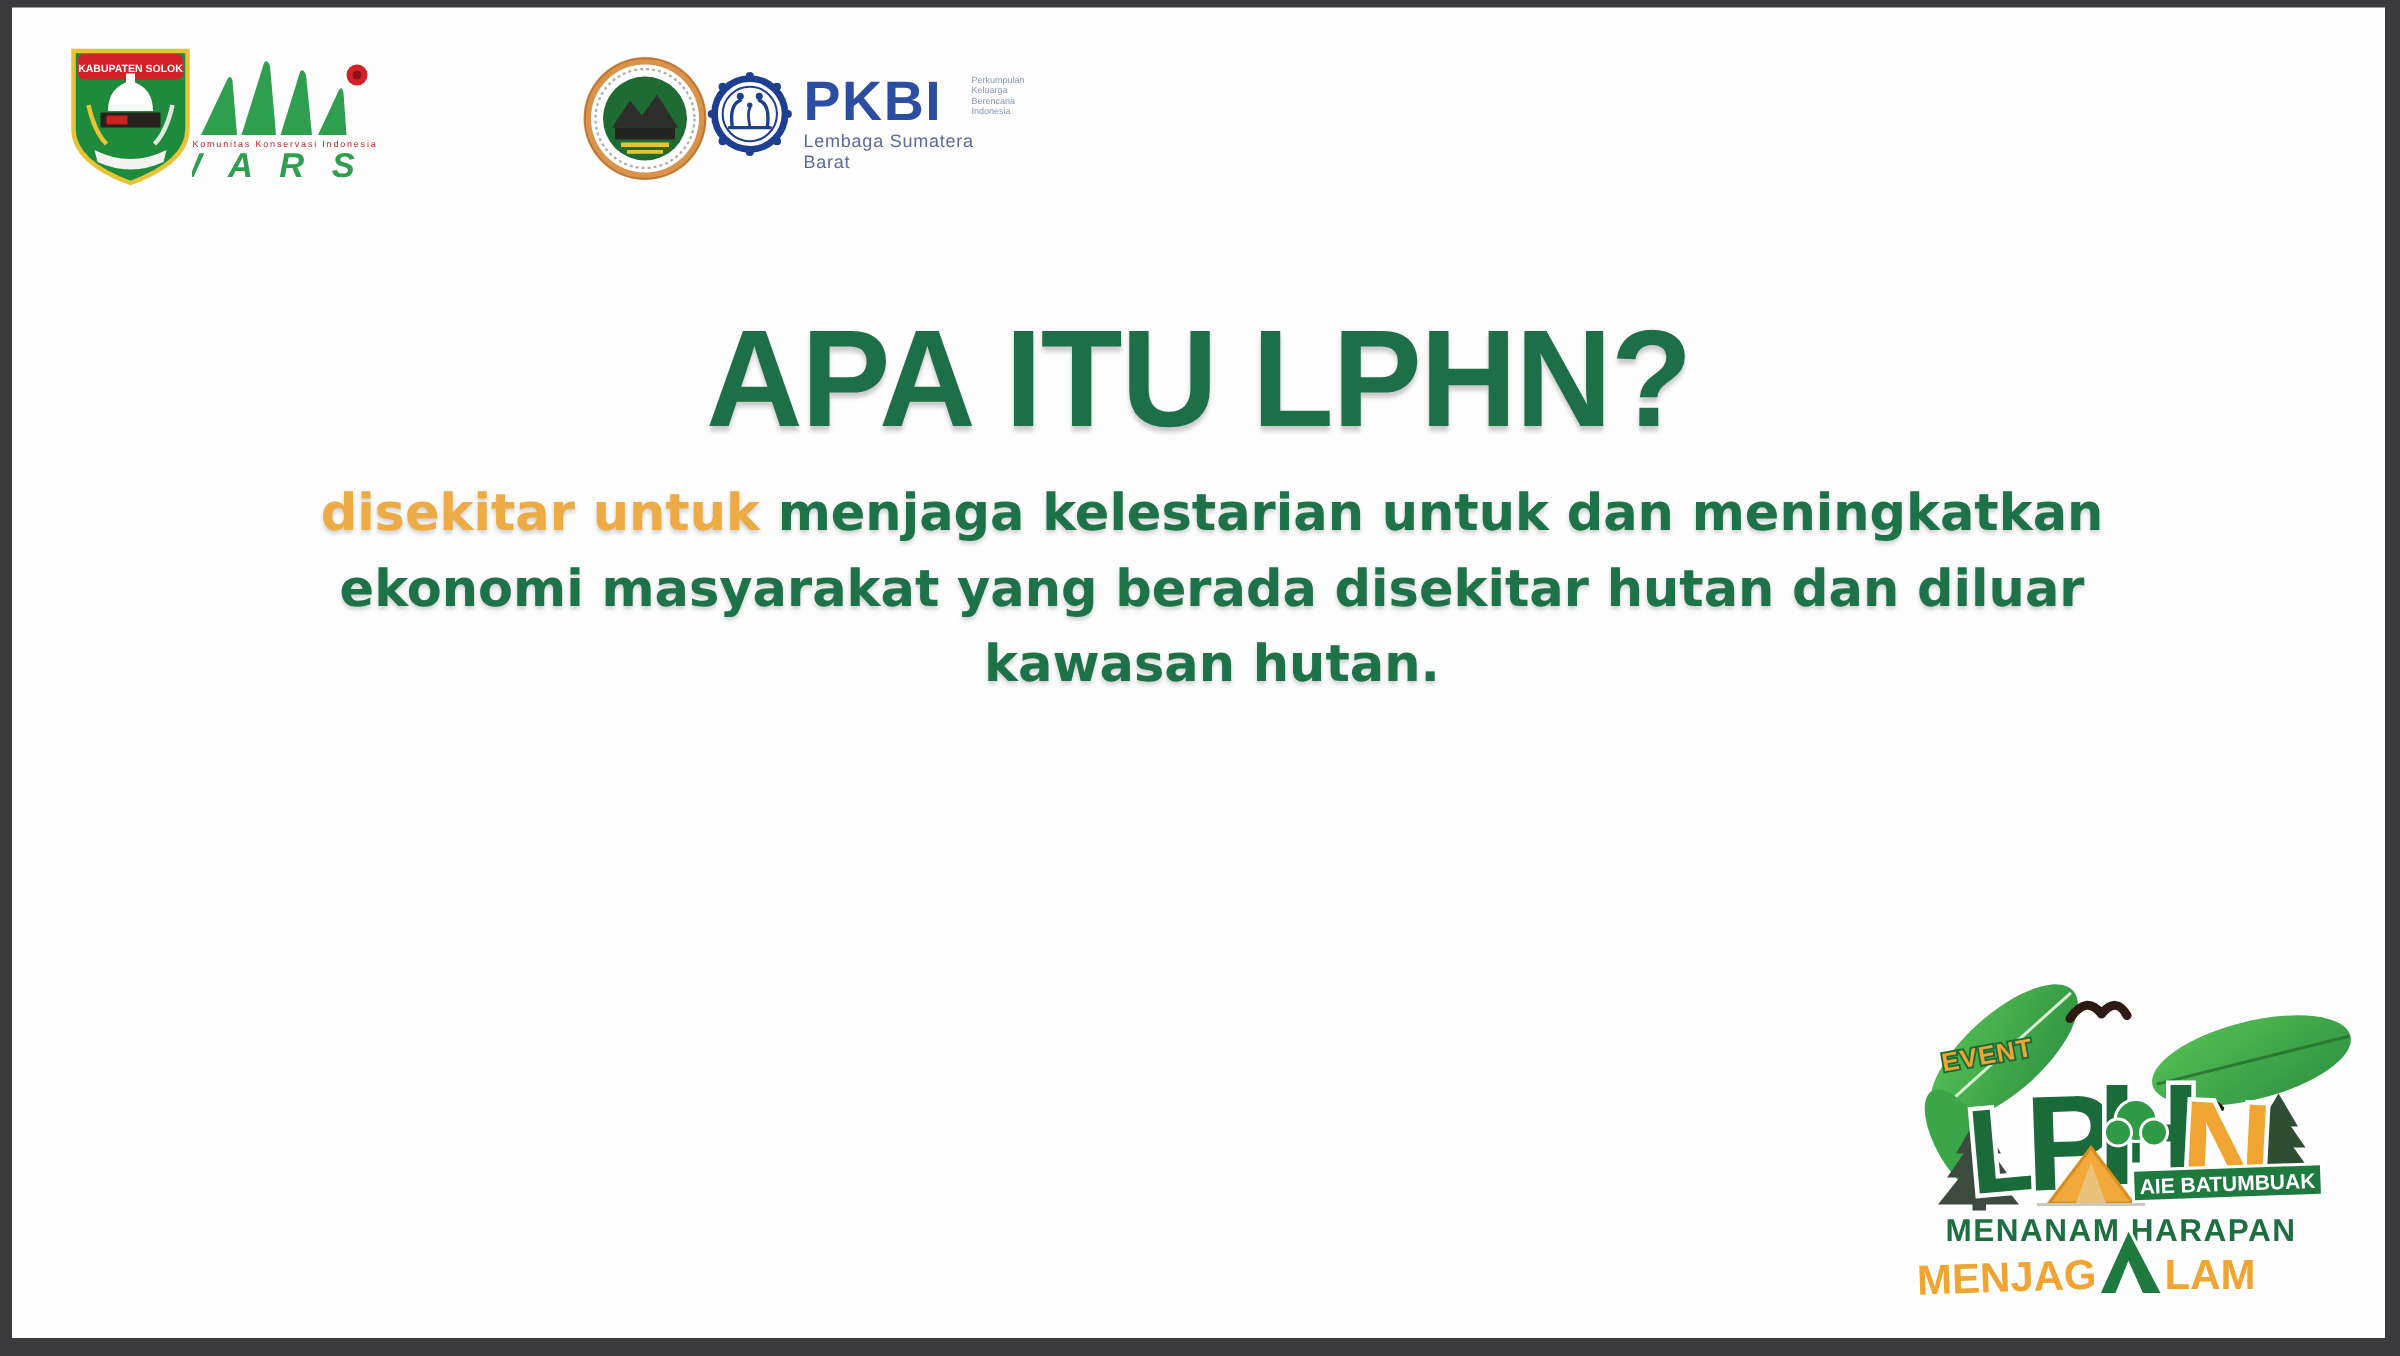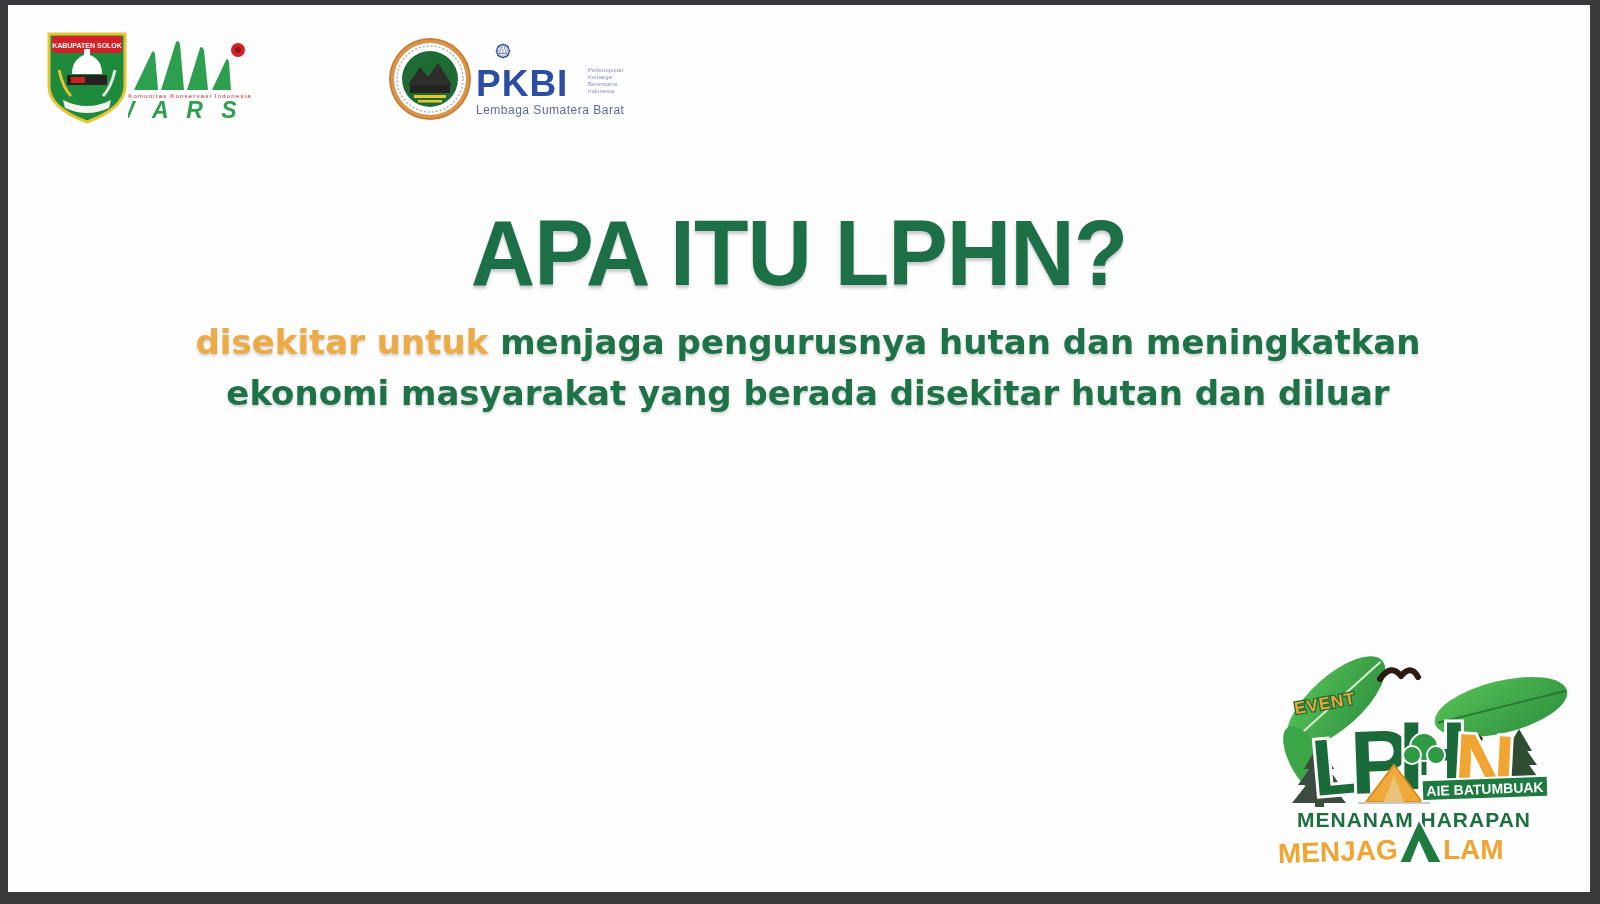--- a/index.html
+++ b/index.html
@@ -14,21 +14,21 @@
     background:#fdfdfd;
   }
 
   
   .logos-row{position:absolute;left:0;top:0;width:100%;height:130px;}
   .logo{position:absolute;}
   .logo-solok{left:37px;top:25px;width:84px;height:96px;}
   .logo-warsi{left:120px;top:33px;width:124px;height:84px;}
   .logo-lphn{left:255px;top:28px;width:124px;height:92px;}
   .logo-emblem{left:378px;top:28px;width:88px;height:92px;}
-  .logo-pkbi{left:462px;top:38px;width:200px;height:74px;display:flex;align-items:flex-start;flex-direction:column;}
+  .logo-pkbi{left:462px;top:38px;width:200px;height:74px;display:flex;align-items:flex-start;}
   .pkbi-textcol{margin-left:6px;padding-top:8px;position:relative;}
   .pkbi-name{font-size:37px;font-weight:bold;color:#2b4ea2;letter-spacing:1px;line-height:34px;}
   .pkbi-tagline{position:absolute;left:112px;top:8px;font-size:6px;color:#8a97b3;line-height:7px;white-space:nowrap;}
   .pkbi-region{font-size:12px;color:#5b6b9e;margin-top:2px;letter-spacing:0.5px;}
 
   
   .page-title{
     position:absolute;left:0;top:196px;width:100%;
     text-align:center;margin:0;
     font-size:92px;font-weight:bold;letter-spacing:-1px;
@@ -141,22 +141,23 @@
             <div>Indonesia</div>
           </div>
           <div class="pkbi-region">Lembaga Sumatera Barat</div>
         </div>
       </div>
     </div>
 
     <h1 class="page-title">APA ITU LPHN?</h1>
 
     <div class="body-text">
-      <div class="line"><span class="seg-orange">disekitar untuk </span><span class="seg-green">menjaga pengurusnya hutan dan meningkatkan</span></div>
+      <div class="line"><span class="seg-orange">disekitar untuk </span><span class="seg-green">menjaga kelestarian untuk dan meningkatkan</span></div>
       <div class="line"><span class="seg-green">ekonomi masyarakat yang berada disekitar hutan dan diluar</span></div>
+      <div class="line"><span class="seg-green">kawasan hutan.</span></div>
     </div>
 
     <div class="event-logo">
       <svg viewBox="0 0 330 232" width="330" height="232">
         <defs>
           <linearGradient id="leafg" x1="0" y1="0" x2="1" y2="1">
             <stop offset="0" stop-color="#55c155"></stop>
             <stop offset="1" stop-color="#2f9040"></stop>
           </linearGradient>
         </defs>

